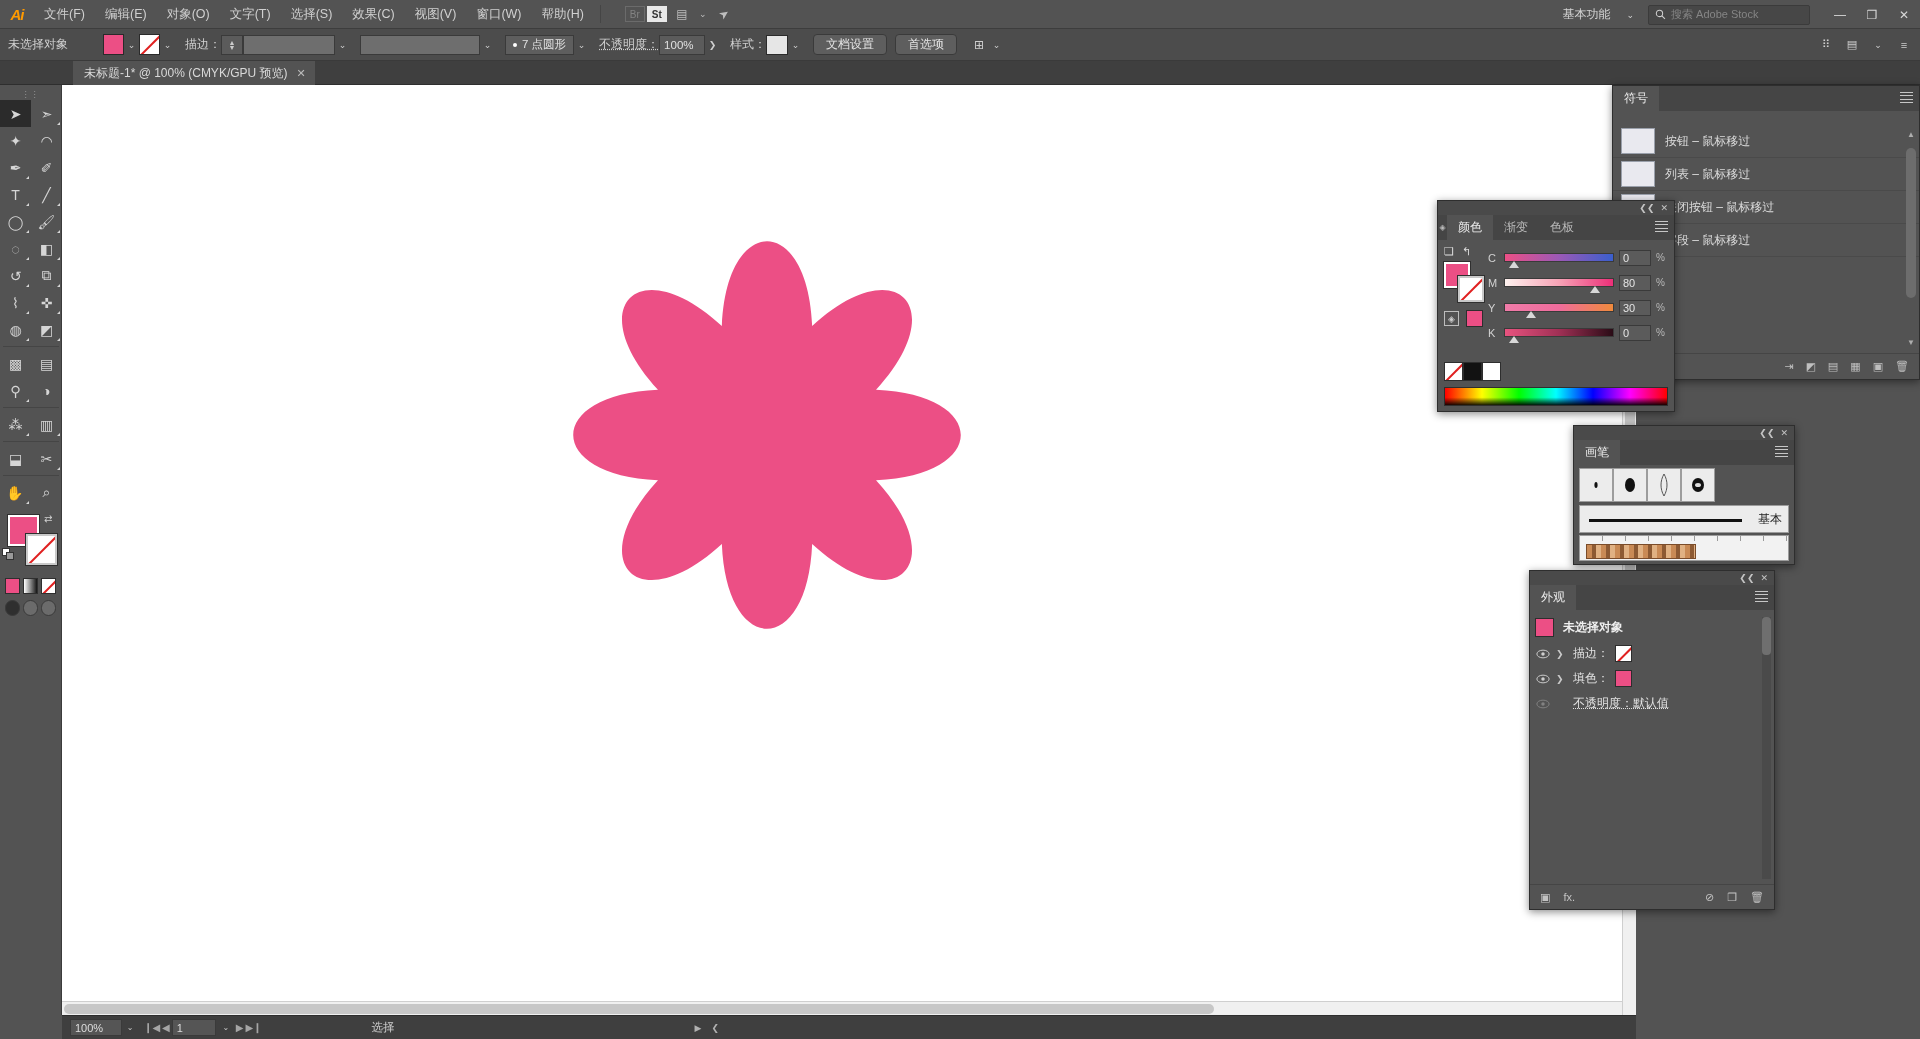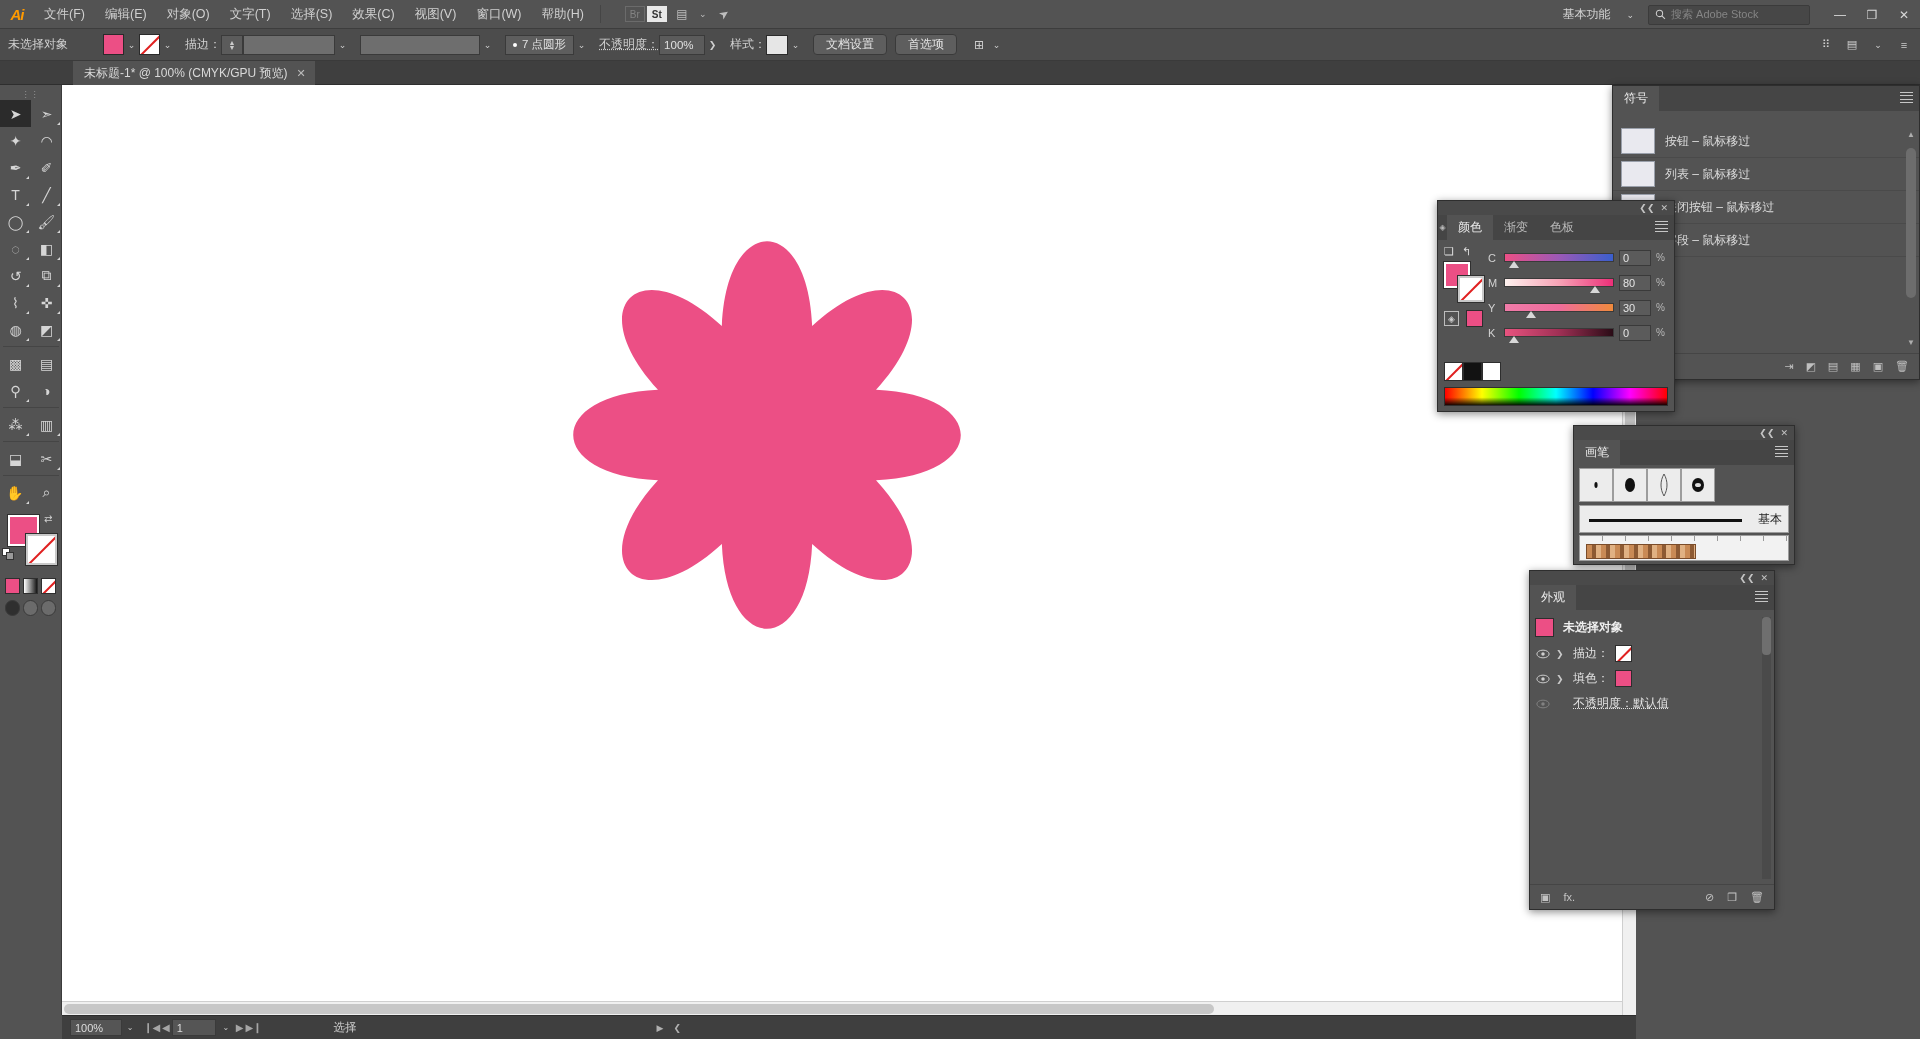--- a/index.html
+++ b/index.html
@@ -207,21 +207,21 @@
     background:#3f3f3f; display:flex; align-items:center; gap:0; padding-left:8px;
     border-top:1px solid #2e2e2e;
   }
   .zoom-field {
     width:52px; height:17px; background:#555; border:1px solid #3a3a3a;
     font-size:11px; color:#ddd; display:flex; align-items:center; padding-left:4px;
   }
   .sb-caret{ width:16px;height:17px;display:flex;align-items:center;justify-content:center;color:#c8c8c8;font-size:8px;}
   .page-nav{ display:flex; align-items:center; gap:2px; margin-left:6px; color:#a5a5a5; font-size:10px;}
   .page-field{ width:44px;height:17px;background:#555;border:1px solid #3a3a3a;font-size:11px;color:#ddd;display:flex;align-items:center;padding-left:4px;}
-  .sb-status{ margin-left:72px; font-size:11.5px; color:#cfcfcf; }
+  .sb-status{ margin-left:110px; font-size:11.5px; color:#cfcfcf; }
   .sb-arrows{ margin-left:300px; display:flex; gap:10px; color:#b0b0b0; font-size:9px;}
 
   
   .panel {
     position:absolute; background:#535353; border:1px solid #2e2e2e;
     box-shadow:0 2px 8px rgba(0,0,0,.45);
   }
   .panel-titlebar {
     height:14px; background:#4a4a4a; display:flex; align-items:center;
     justify-content:flex-end; gap:6px; padding-right:6px;

